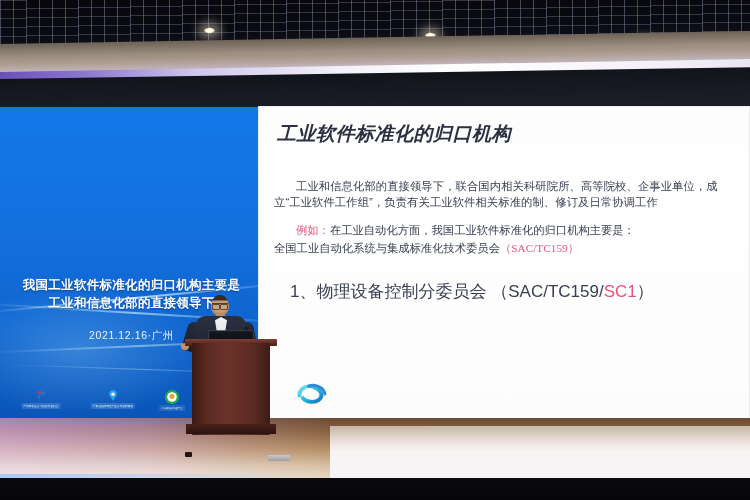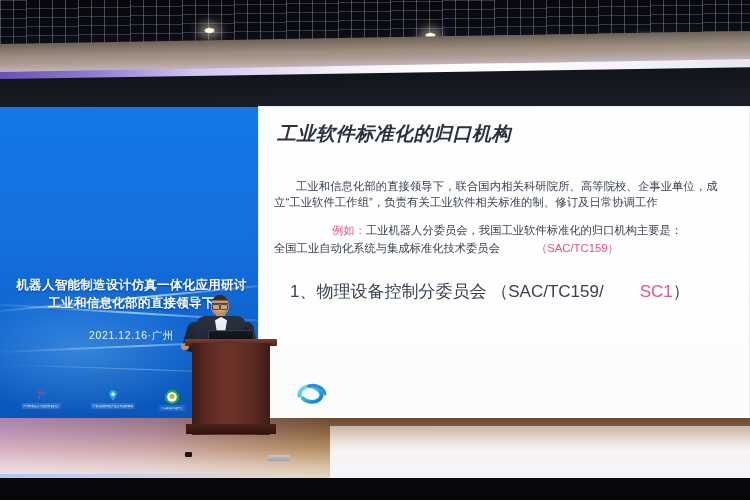--- a/index.html
+++ b/index.html
@@ -105,22 +105,22 @@
     font-family:"Liberation Serif","DejaVu Serif",serif;
     font-size:19px; font-weight:bold; color:#2c3142; letter-spacing:.5px;font-style:italic;
   }
   .para {
     position:absolute; left:16px; width:464px;
     font-size:11.3px; line-height:15.5px; color:#3a4052; letter-spacing:.1px;
   }
   .para.body { top:55px; text-indent:22px;margin-top:18px; }
   .ex-block { position:absolute; left:16px; top:116px; width:468px; font-size:11.3px; line-height:16.5px; color:#3a4052; }
   .ex-line1 { text-indent:22px; }
-  .ex-line2 { margin-top:1px; }
-  .pink { color:#e4547d;margin-left:36px; }
+  .ex-line2 { margin-top:1px;font-family:Liberation Serif, serif; }
+  .pink { color:#e4547d; }
   .list { position:absolute; left:32px; top:176px; font-size:17px; line-height:20.5px; color:#3a4052; }
   .list-item { white-space:nowrap; }
 
   .slide-logo {
     position:absolute; left:38px; bottom:16px; width:34px; height:24px;
   }
 
   
   .stage {
     position:absolute; left:0; top:418px; width:750px; height:62px;
@@ -257,21 +257,21 @@
   <div class="led-strip"></div>
   <div class="wall-dark"></div>
 
   <div class="backdrop">
     <div class="glow-fan"></div>
     <div class="swoosh s1"></div>
     <div class="swoosh s2"></div>
     <div class="swoosh s3"></div>
     <div class="swoosh s4"></div>
 
-    <div class="bd-title l1">机器人智能制造设计仿真一体化应用研讨</div>
+    <div class="bd-title l1">我国工业软件标准化的归口机构主要是</div>
     <div class="bd-title l2">工业和信息化部的直接领导下</div>
     <div class="bd-date">2021.12.16·广州</div>
 
     <div class="logo-row">
       <div class="logo" style="left:6px;width:70px;">
         <span class="logo-mark">
           <svg viewBox="0 0 20 20" class="blob">
               <path d="M6 14 L10 4 L13 9 L16 5" stroke="#2f6fd0" stroke-width="2.6" fill="none" stroke-linecap="round"></path>
               <circle cx="7" cy="5" r="2.2" fill="#d33"></circle>
             </svg>
@@ -312,21 +312,21 @@
   </div>
 
   <div class="slide">
 
     <div class="slide-title">工业软件标准化的归口机构</div>
 
     <div class="para body">工业和信息化部的直接领导下，联合国内相关科研院所、高等院校、企事业单位，成立“工业软件工作组”，负责有关工业软件相关标准的制、修订及日常协调工作</div>
 
     <div class="ex-block">
       <div class="ex-line1">
-        <span class="pink">例如：</span><span>工业机器人分委员会，我国工业软件标准化的归口机构主要是：</span>
+        <span class="pink">例如：</span><span>在工业自动化方面，我国工业软件标准化的归口机构主要是：</span>
       </div>
       <div class="ex-line2">
         <span>全国工业自动化系统与集成标准化技术委员会</span><span class="pink">（SAC/TC159）</span>
       </div>
     </div>
 
     <div class="list">
       <div class="list-item">
         <span>1、</span><span>物理设备控制分委员会</span>
         <span>（SAC/TC159/</span><span class="pink">SC1</span><span>）</span>

